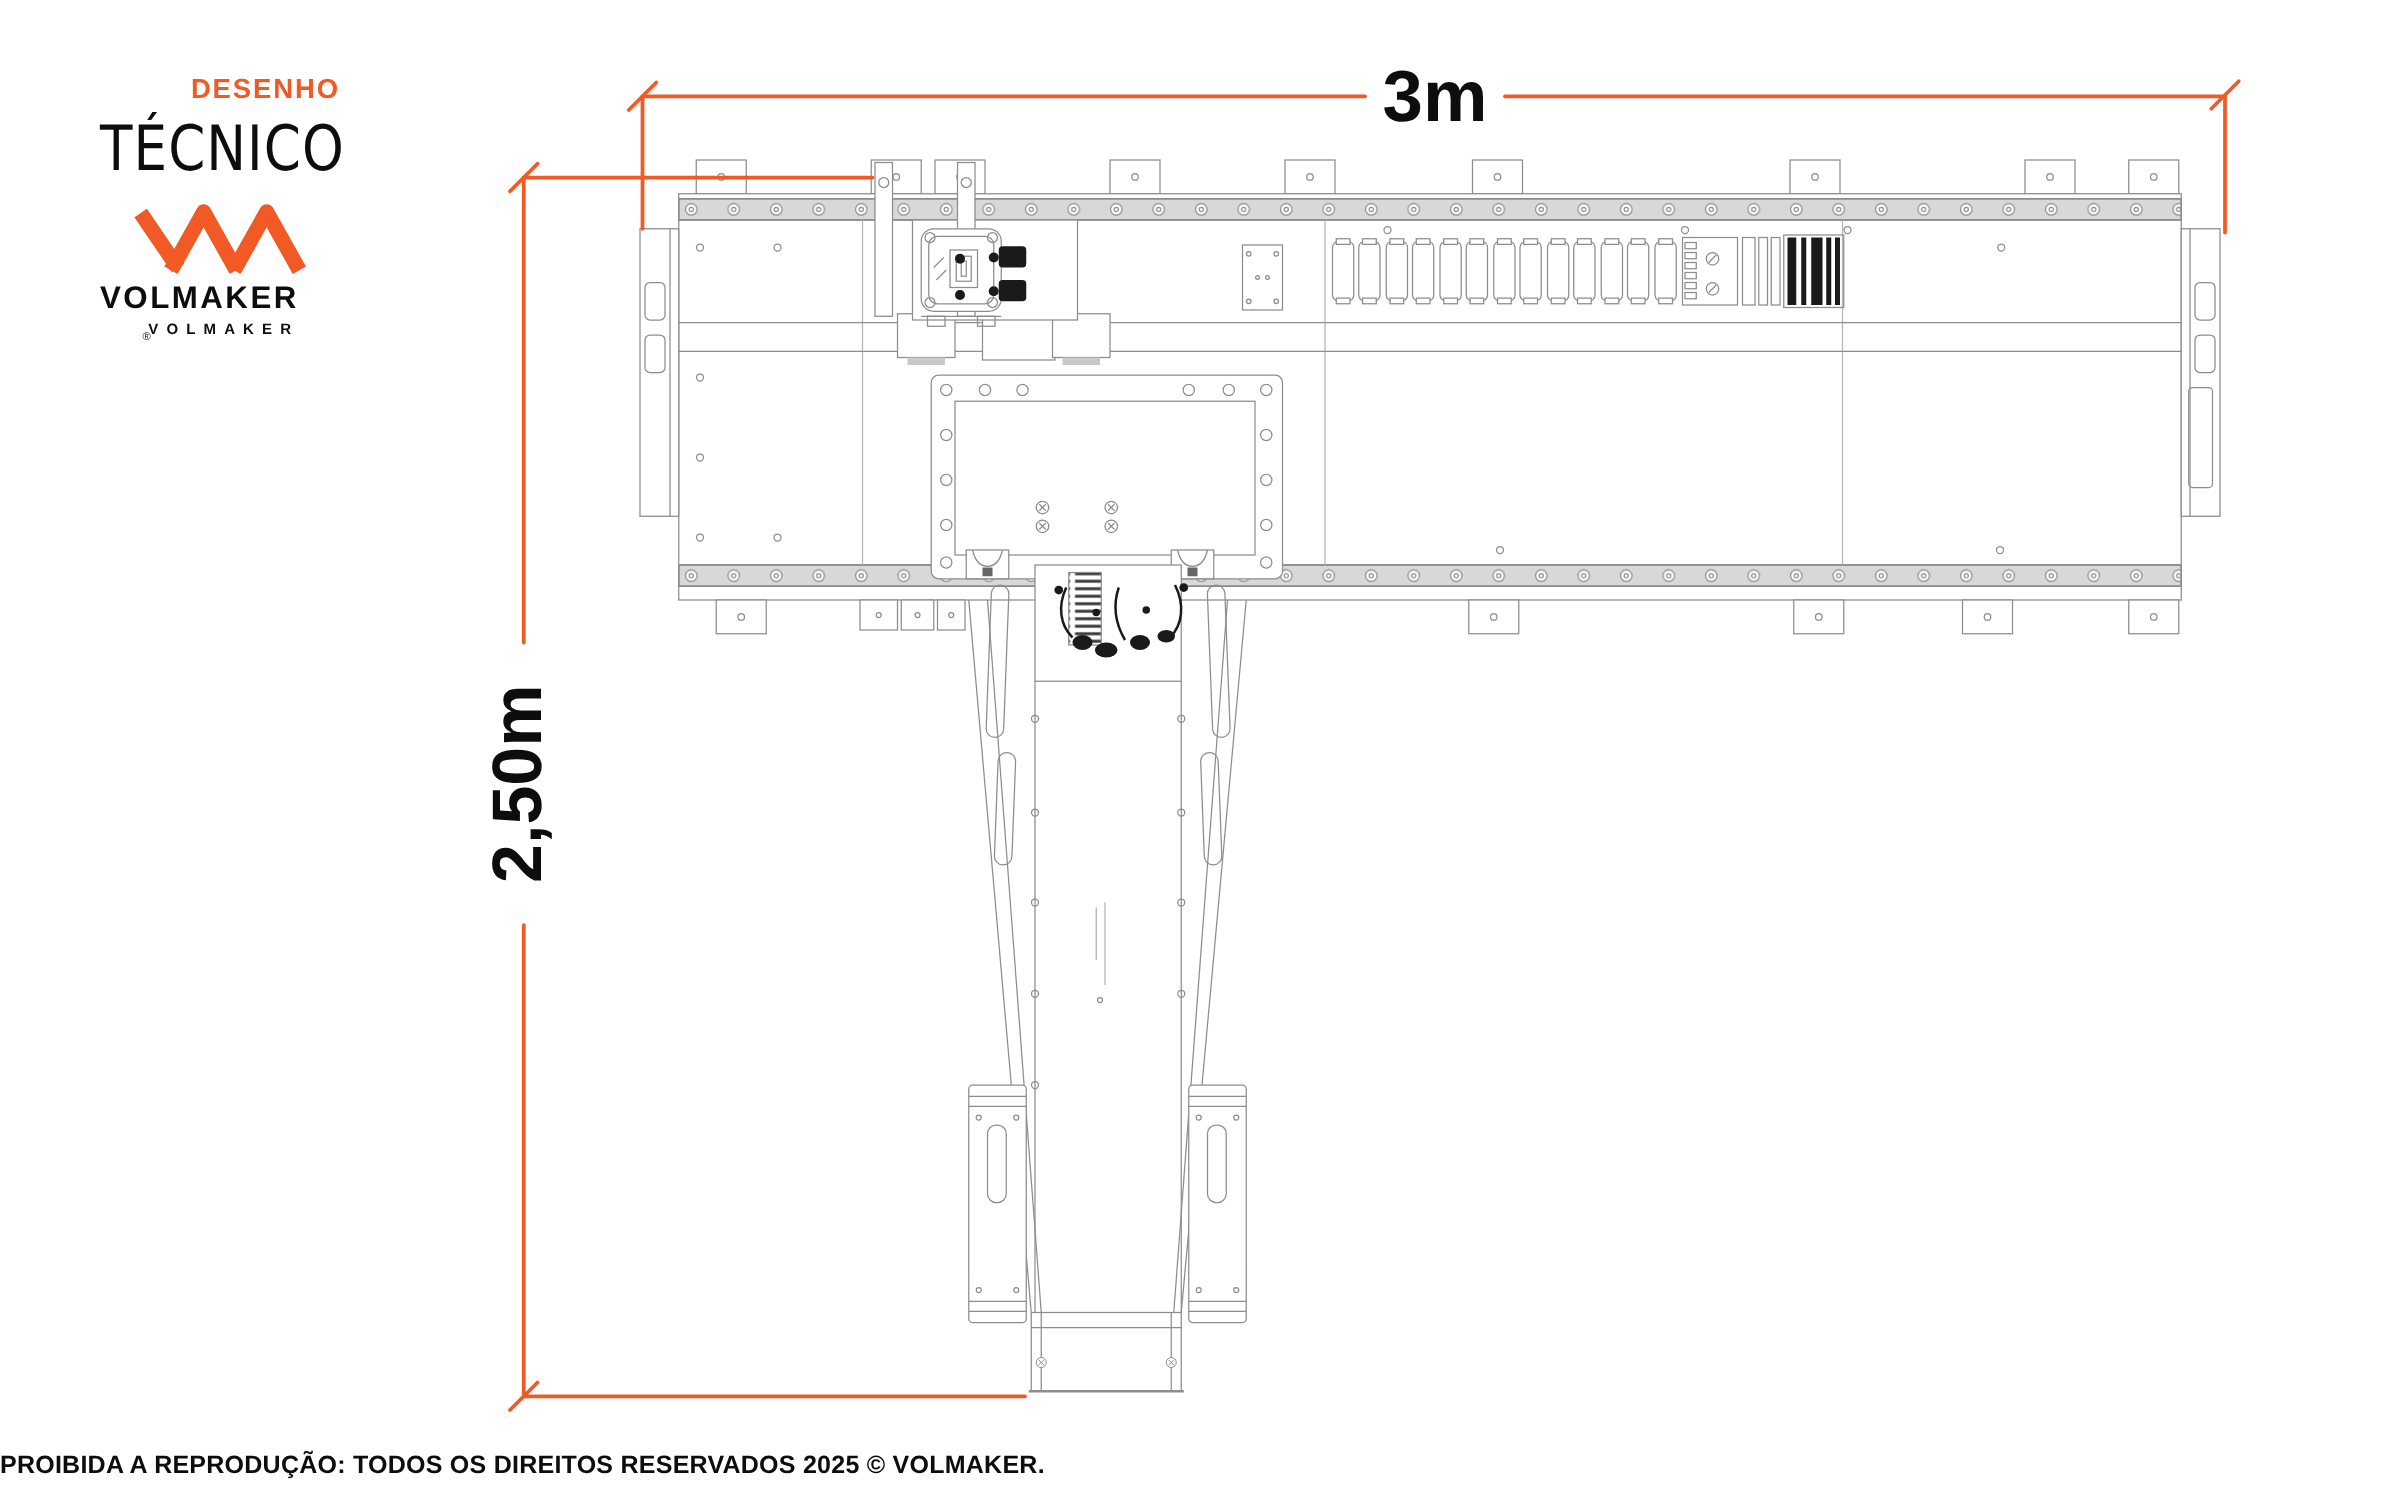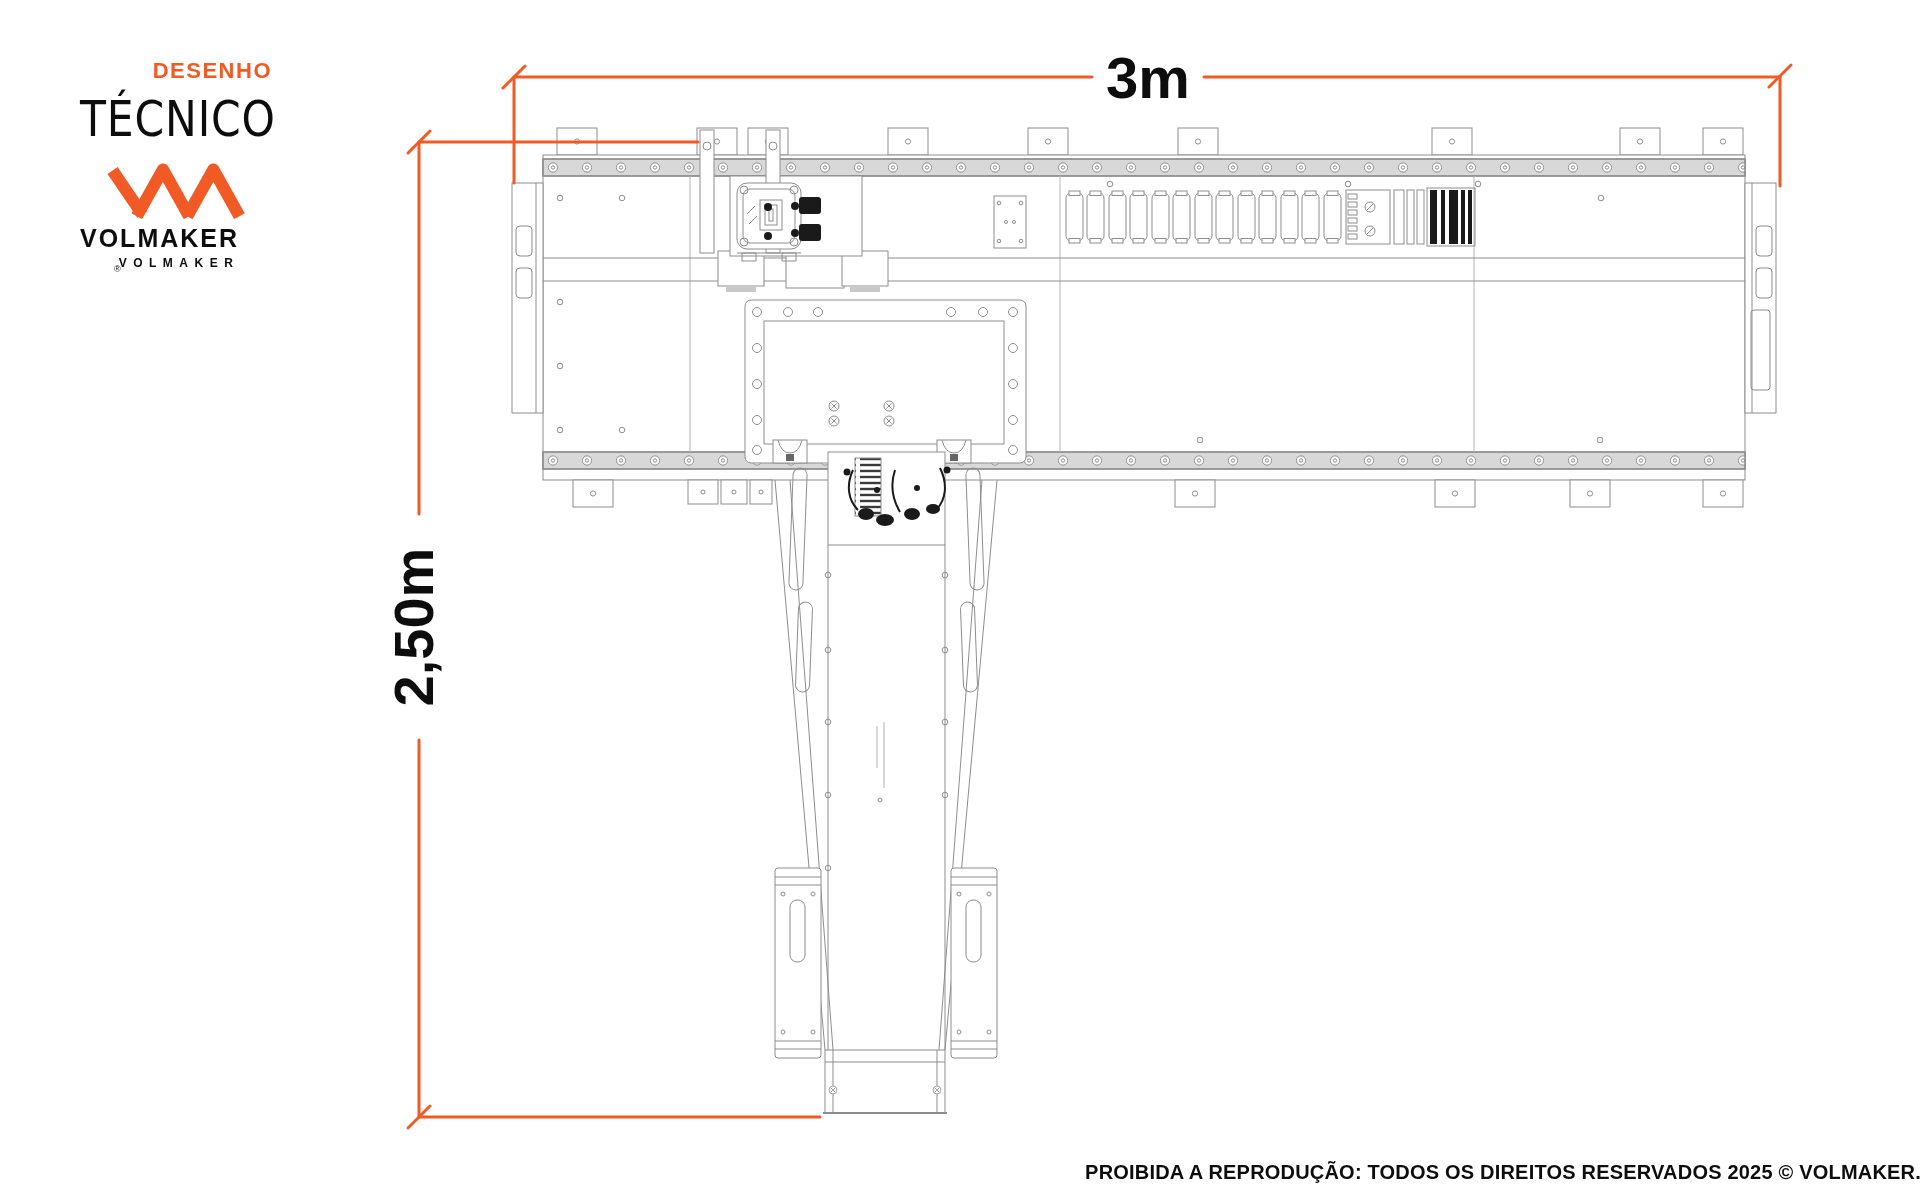--- a/index.html
+++ b/index.html
@@ -43,21 +43,21 @@
   
   .product{position:absolute;left:1176px;top:804px;font-style:italic;font-weight:bold;}
   .product-line1{color:#F15A24;font-size:68px;line-height:0.98;letter-spacing:1px;}
   .product-row{display:flex;align-items:flex-start;margin-top:22px;}
   .product-line2{color:#111;font-size:62px;line-height:1;}
   .stripes{display:flex;gap:19px;margin-left:20px;margin-top:0px;}
   .stripe{width:24px;height:64px;background:#F15A24;transform:skewX(23deg);}
 
   
   .footer{
-    position:absolute;left:0;right:0;top:1161px;text-align:right;
+    position:absolute;left:0;right:0;top:1161px;text-align:left;
     font-weight:bold;font-size:20px;letter-spacing:0.2px;
   }
 </style>
 </head>
 <body>
 
 <div class="canvas">
 
   <svg class="cad" viewBox="0 0 1921 1201">
     <defs>

